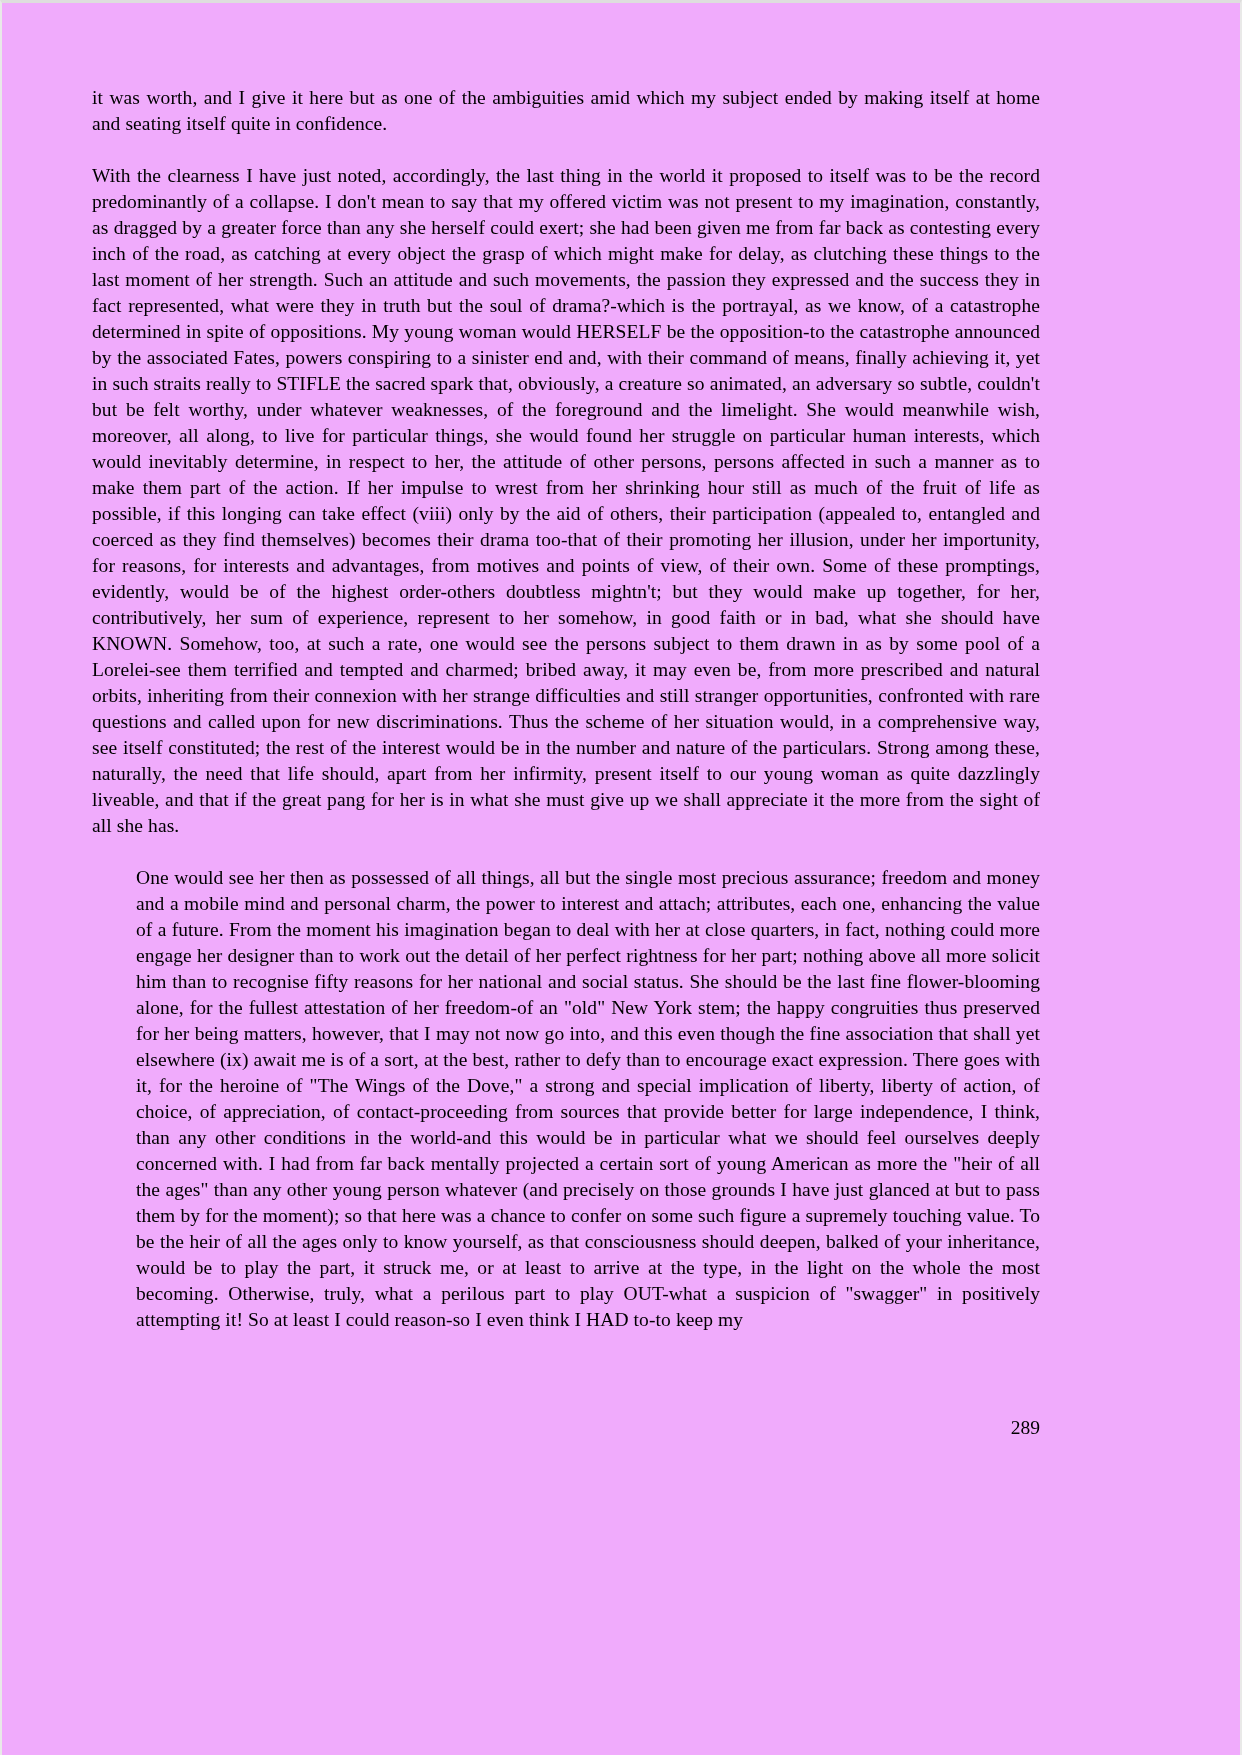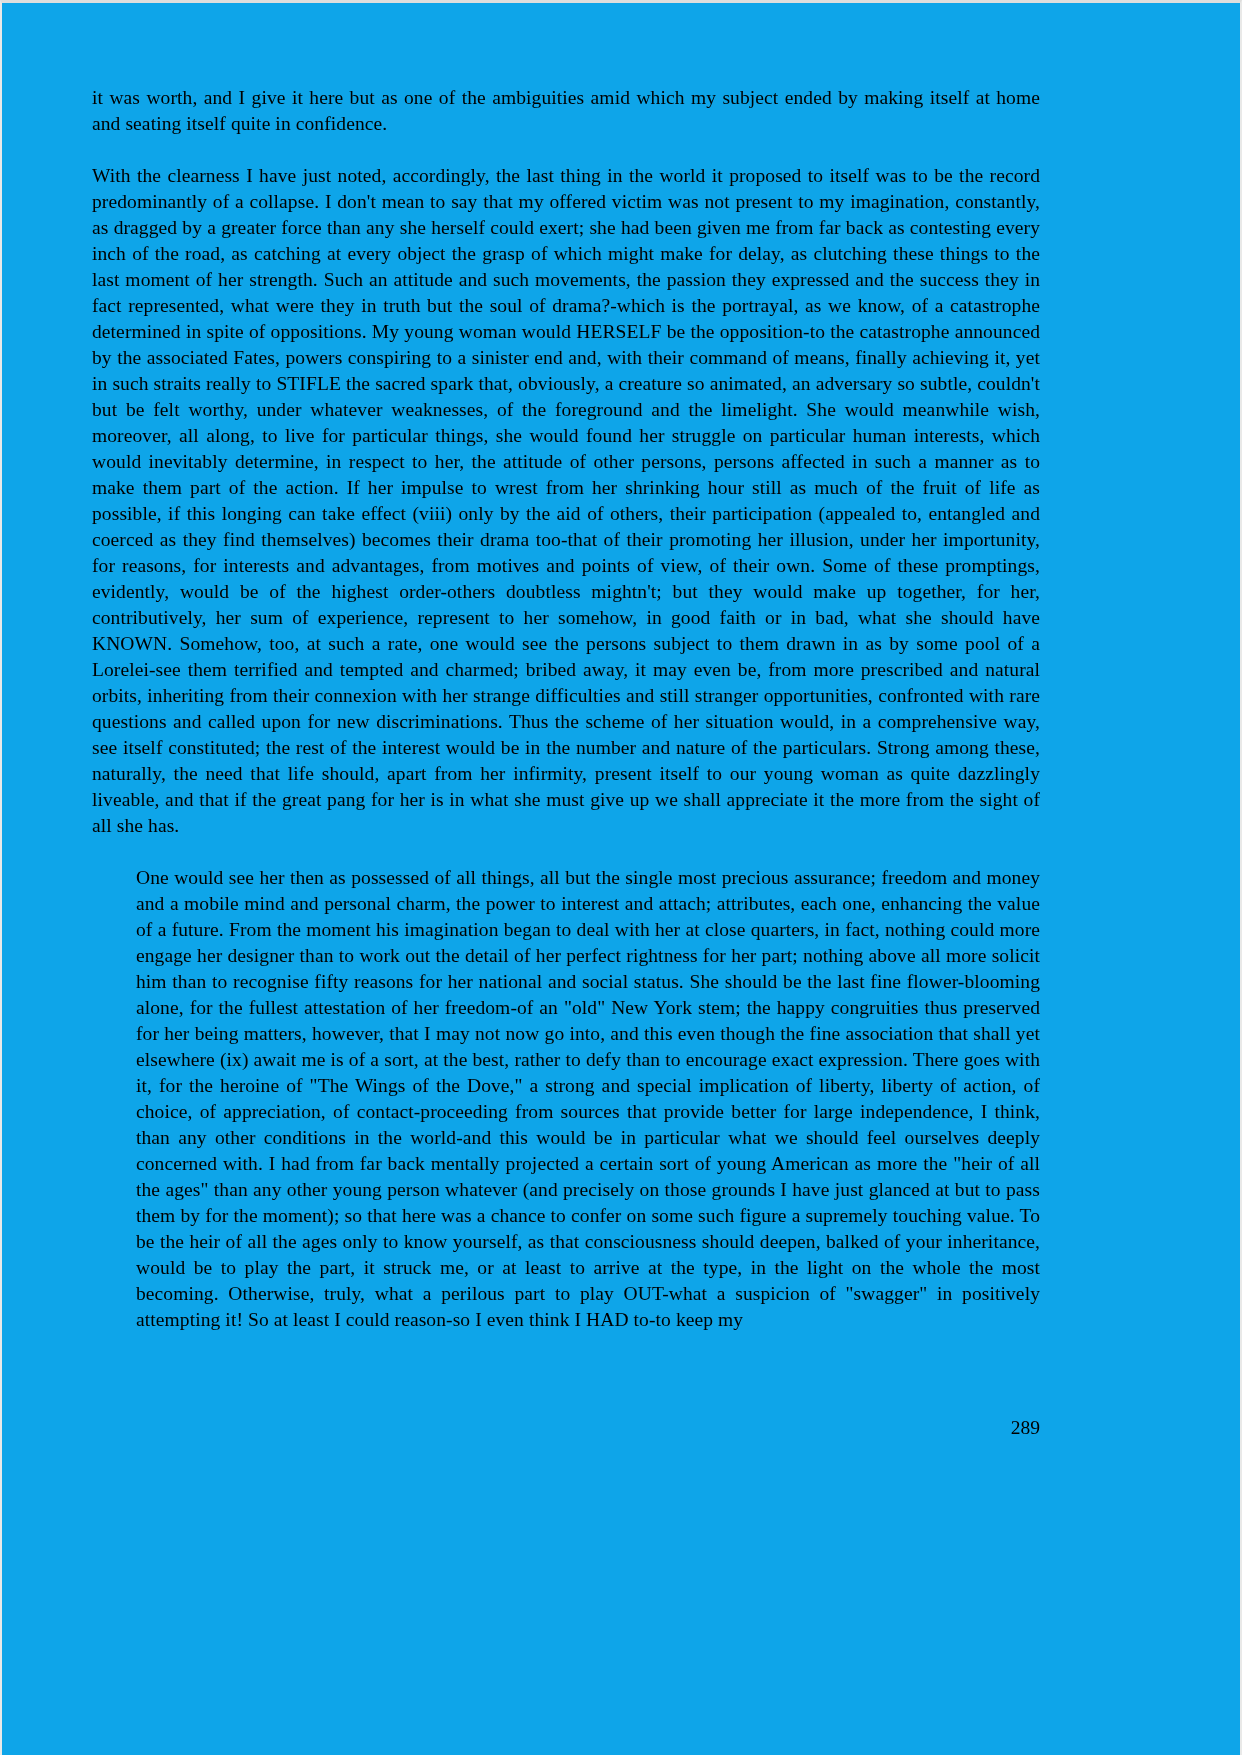--- a/index.html
+++ b/index.html
@@ -5,21 +5,21 @@
   html, body {
     margin: 0;
     padding: 0;
     background: #f2f2f2;
   }
   .page {
     position: relative;
     width: 1242px;
     height: 1755px;
     margin: 0 auto;
-    background: #0ea5e9;
+    background: #f0abfc;
     box-sizing: border-box;
     border-top: 3px solid #dededd;
     border-left: 2px solid #e9e9e8;
     border-right: 2px solid #e9e9e8;
     overflow: hidden;
     font-family: "Liberation Serif", "DejaVu Serif", serif;
     color: #000000;
   }
   .text-block {
     position: absolute;

